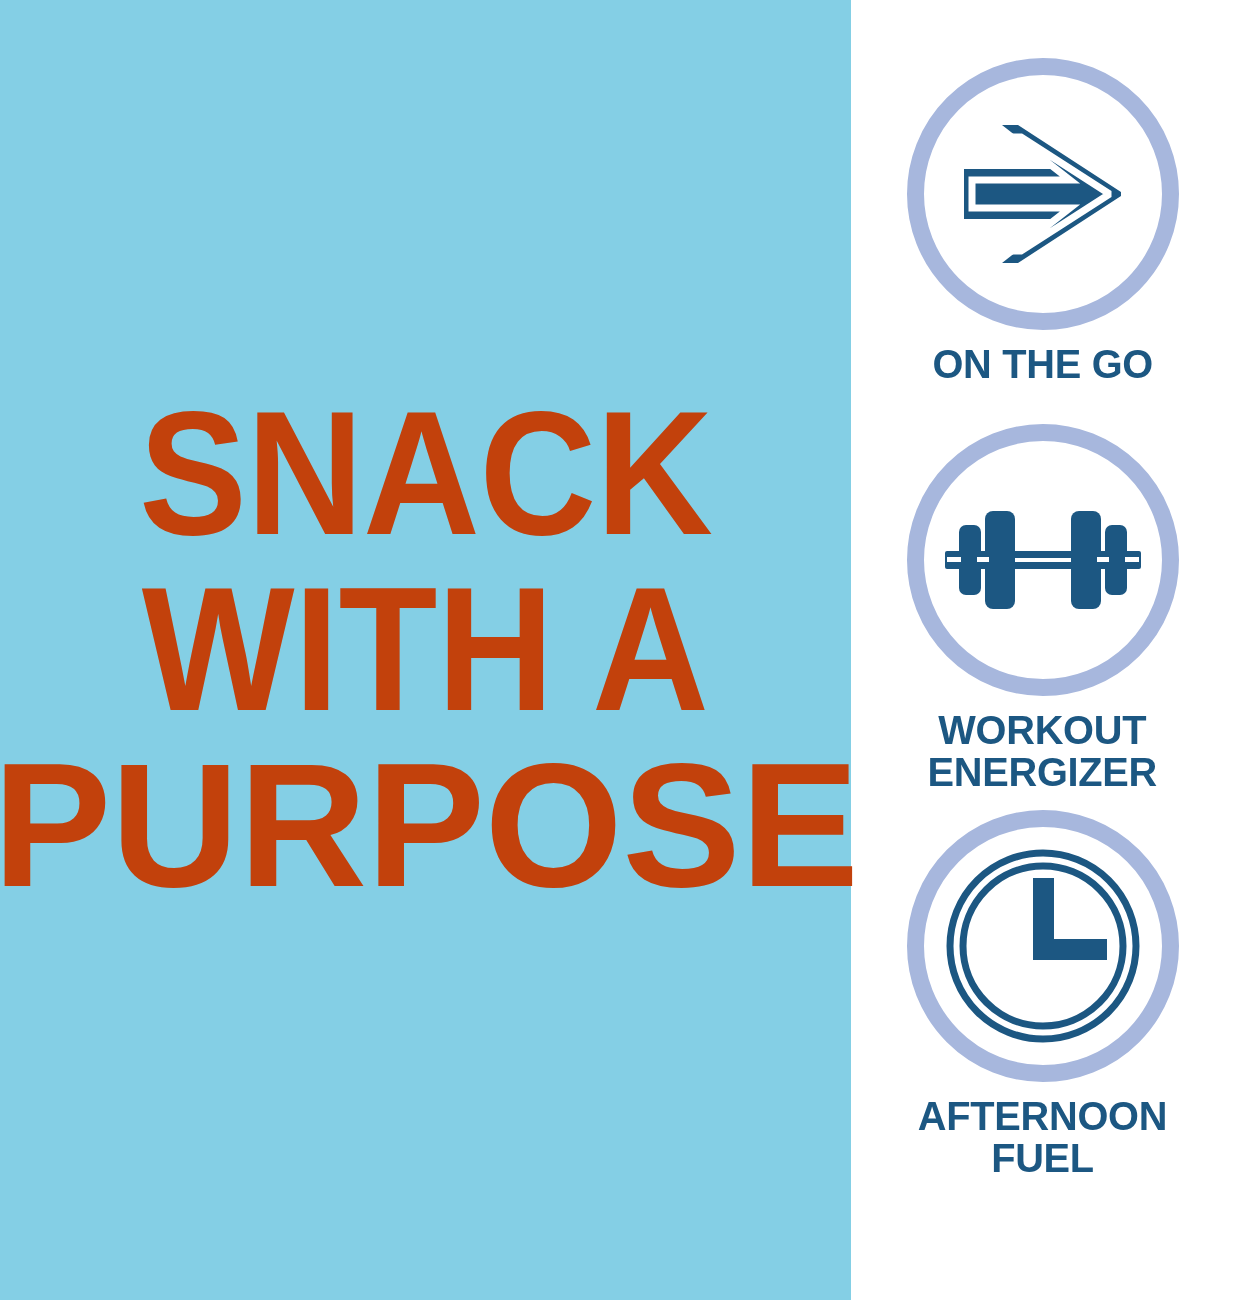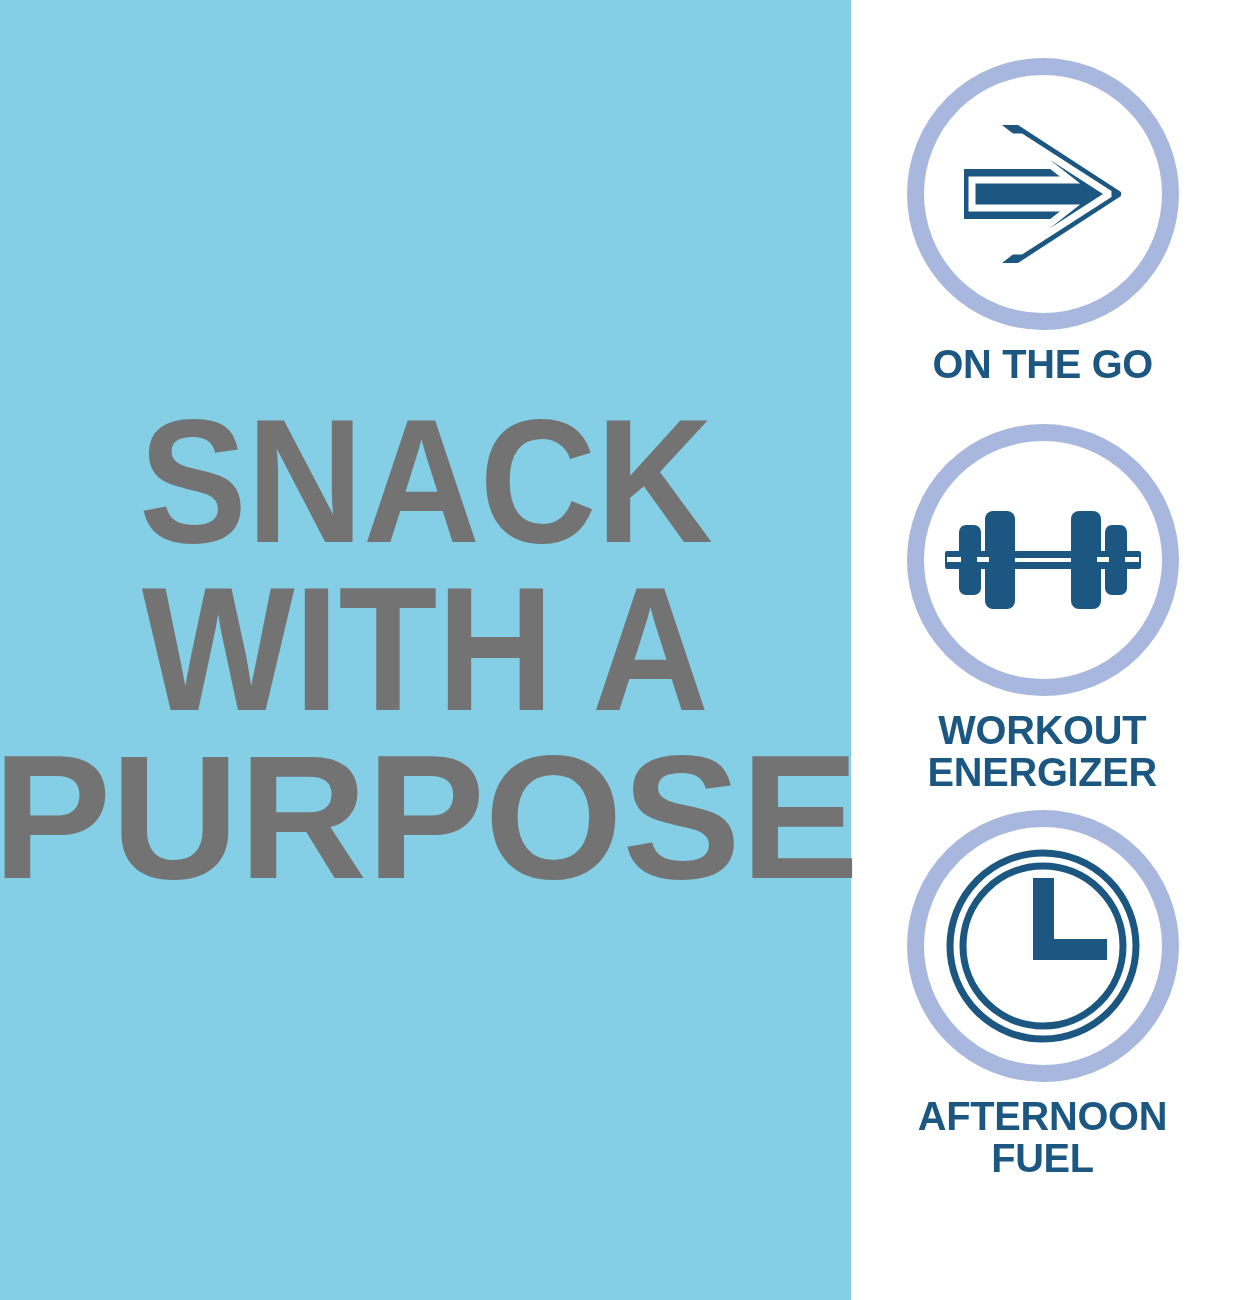--- a/index.html
+++ b/index.html
@@ -32,24 +32,25 @@
   #headline {
     position: absolute;
     left: 0;
     top: 0;
     width: 851px;
     height: 1300px;
     display: flex;
     flex-direction: column;
     align-items: center;
     justify-content: center;
-    color: #737373;
+    color: #c2410c;
     text-align: center;
     line-height: 0.93;
     letter-spacing: -0.5px;
+    gap: 8px;
   }
   .headline-line {
     font-weight: 700;
     white-space: nowrap;
     display: block;
     font-stretch: condensed;
   }
   #headline-line-1 {
     font-size: 176px;
     transform: scaleX(0.92);

